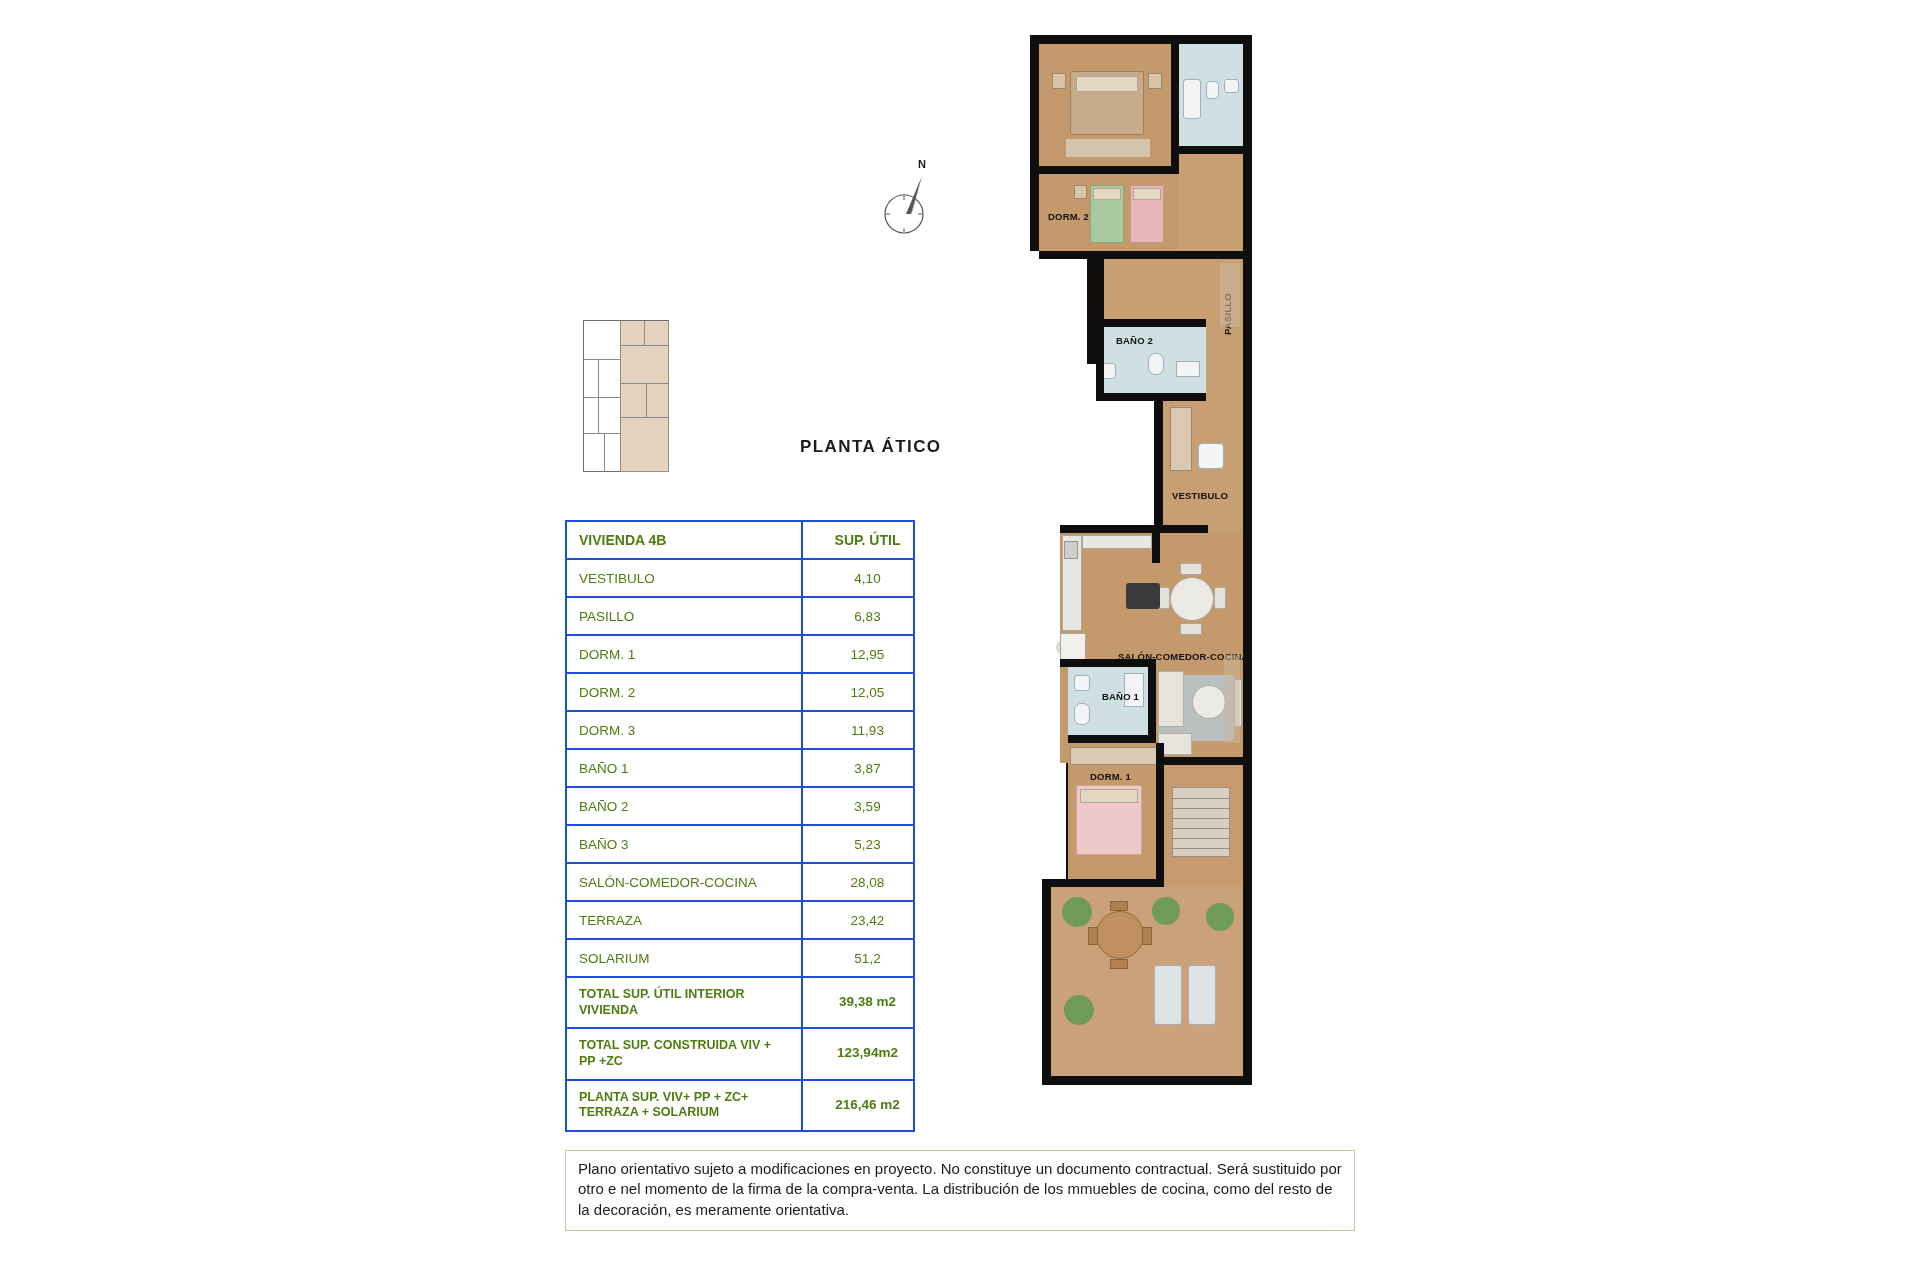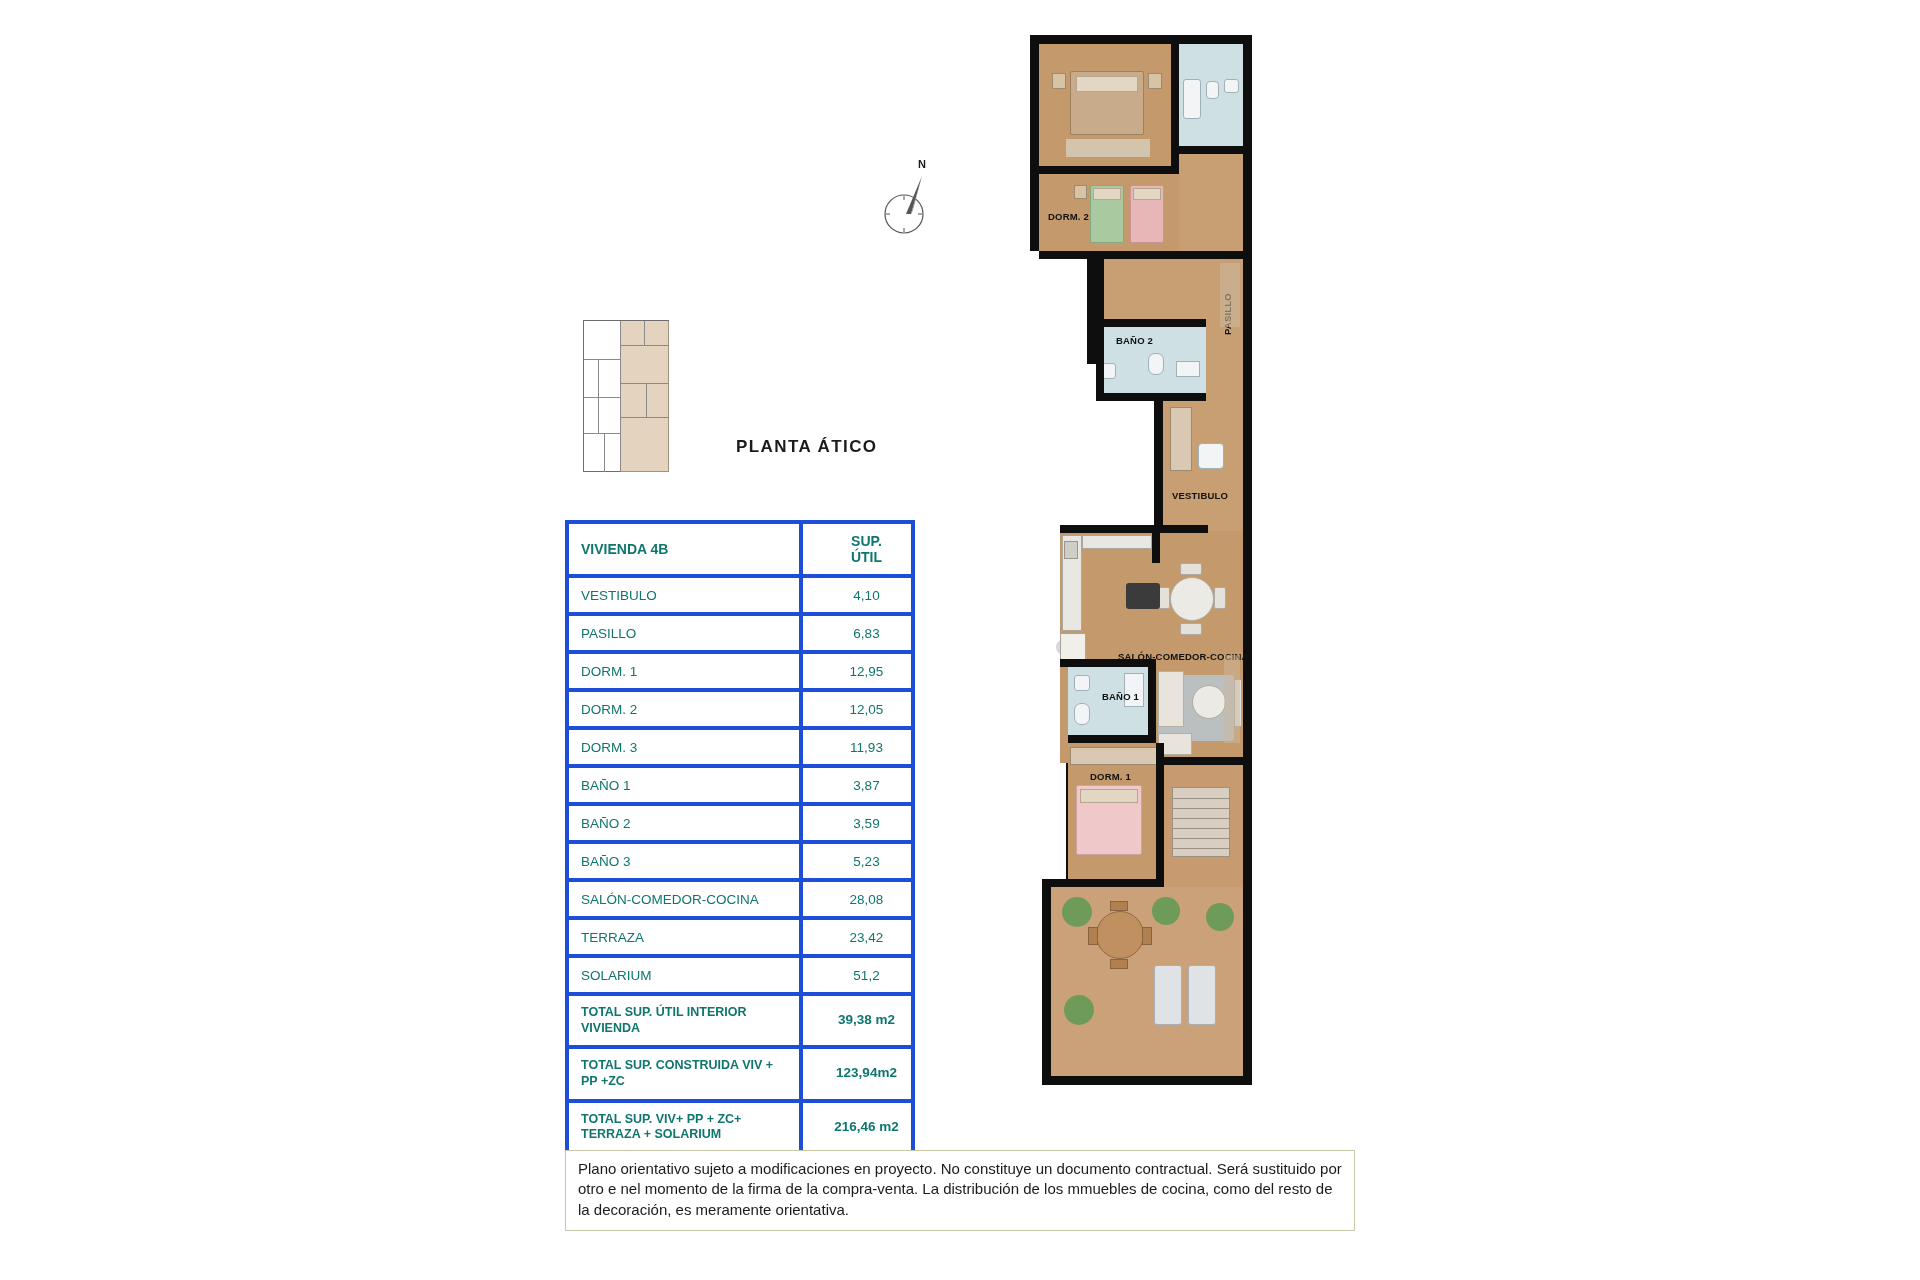--- a/index.html
+++ b/index.html
@@ -20,35 +20,35 @@
   
   #keyplan {
     position:absolute; left:583px; top:320px; width:86px; height:152px;
     border:1px solid #6d6d6d; background:#fff;
   }
   #keyplan .kp-line { position:absolute; background:#8a8a8a; }
   #keyplan .kp-fill { position:absolute; background:#cdb18a; }
 
   
   #planta-title {
-    position:absolute; left:736px; top:437px;
+    position:absolute; left:800px; top:437px;
     font-size:17px; font-weight:700; letter-spacing:1.4px;
   }
 
   
   #surface-table {
     position:absolute; left:565px; top:520px; width:350px;
     border-collapse:collapse;
     background:#fff;
   }
   #surface-table td {
-    border:4px solid #1d4ed8;
+    border:2px solid #1d4ed8;
     padding:9px 12px;
     font-size:13.5px;
-    color:#0f766e;
+    color:#4d7c0f;
     height:38px;
     margin-top:40px;
   }
   #surface-table td.val { width:112px; text-align:center;padding-left:31px; }
   #surface-table tr.head td { font-weight:700; font-size:14px; }
   #surface-table tr.total td { font-weight:700; font-size:12.5px; line-height:1.25; }
   #surface-table tr.total td.val { font-size:13.5px; }
 
   
   #disclaimer {
@@ -184,21 +184,21 @@
     </tr>
     <tr class="total">
       <td>TOTAL SUP. ÚTIL INTERIOR VIVIENDA</td>
       <td class="val">39,38 m2</td>
     </tr>
     <tr class="total">
       <td>TOTAL SUP. CONSTRUIDA VIV + PP +ZC</td>
       <td class="val">123,94m2</td>
     </tr>
     <tr class="total">
-      <td>TOTAL SUP. VIV+ PP + ZC+ TERRAZA + SOLARIUM</td>
+      <td>PLANTA SUP. VIV+ PP + ZC+ TERRAZA + SOLARIUM</td>
       <td class="val">216,46 m2</td>
     </tr>
   </tbody>
 </table>
 
 <div id="disclaimer">Plano orientativo sujeto a modificaciones en proyecto. No constituye un documento contractual. Será sustituido por otro e nel momento de la firma de la compra-venta. La distribución de los mmuebles de cocina, como del resto de la decoración, es meramente orientativa.</div>
 
 <div id="flag-4b">4-B</div>
 
 <div class="watermark" style="left:1055px; top:630px;">om</div>

